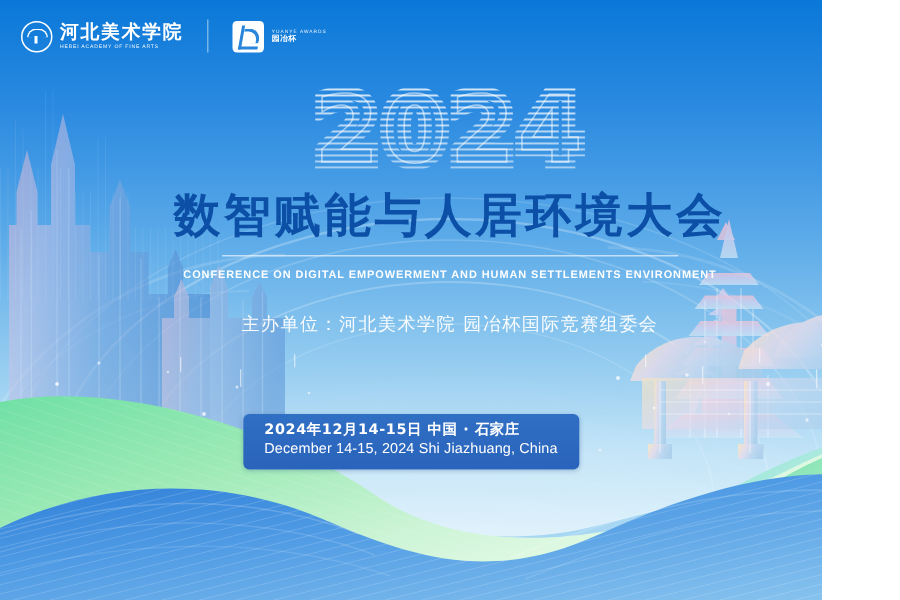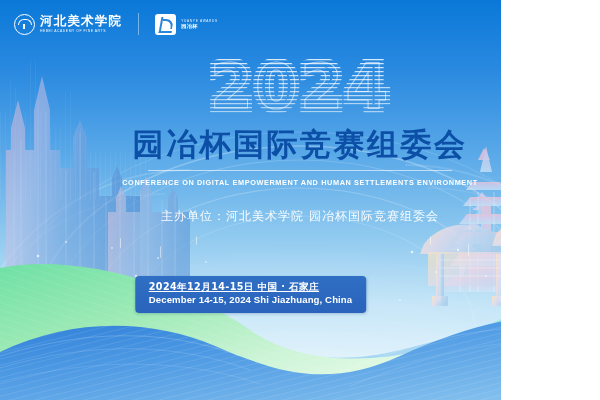--- a/index.html
+++ b/index.html
@@ -7,21 +7,21 @@
     margin: 0;
     padding: 0;
     background: #ffffff;
   }
   body {
     font-family: "Liberation Sans", "DejaVu Sans", sans-serif;
   }
 
   #banner {
     position: relative;
-    width: 501px;
+    width: 548px;
     height: 400px;
     overflow: hidden;
     background: linear-gradient(180deg, #0a78d8 0%, #2b8ae0 18%, #58a8e8 38%, #8dc8ef 58%, #bfe2f6 75%, #d7eefa 88%, #e9f6fc 100%);
   }
   .svg-layer { position: absolute; left: 0; top: 0; }
 
   
   #header {
     position: absolute;
     left: 14px;
@@ -191,25 +191,24 @@
     z-index: 35;
   }
   #date-cn {
     font-family: "DejaVu Sans", "Liberation Sans", sans-serif;
     font-size: 9.6px;
     font-weight: bold;
     color: #ffffff;
     letter-spacing: 0.4px;
     line-height: 1.35;
     white-space: nowrap;
-    text-decoration: underline;
   }
   #date-en {
     font-size: 9.6px;
-    font-weight: bold;
+    font-weight: normal;
     color: #ffffff;
     letter-spacing: 0.1px;
     line-height: 1.35;
     white-space: nowrap;
   }
 </style>
 </head>
 <body>
 
 <div id="banner">
@@ -532,21 +531,21 @@
           <rect x="0" y="0" width="600" height="62" fill="url(#yearStripes)"></rect>
         </mask>
       </defs>
       <g mask="url(#yearMask)">
         <text x="300" y="53" text-anchor="middle" font-family="DejaVu Sans, Liberation Sans, sans-serif" font-size="62" font-weight="bold" letter-spacing="2" fill="none" stroke="url(#yearFade)" stroke-width="9">2024</text>
       </g>
 
       <text x="300" y="53" text-anchor="middle" font-family="DejaVu Sans, Liberation Sans, sans-serif" font-size="62" font-weight="bold" letter-spacing="2" fill="none" stroke="#ffffff" stroke-opacity="0.55" stroke-width="1">2024</text>
     </svg>
 
-    <div id="main-title">园冶杯国际竞赛组委会</div>
+    <div id="main-title">数智赋能与人居环境大会</div>
 
     <div id="title-rule"></div>
 
     <div id="subtitle-en">CONFERENCE ON DIGITAL EMPOWERMENT AND HUMAN SETTLEMENTS ENVIRONMENT</div>
 
     <div id="organizer">主办单位：河北美术学院  园冶杯国际竞赛组委会</div>
   </div>
 
   <div id="date-badge">
     <div id="date-cn">2024年12月14-15日  中国 · 石家庄</div>

